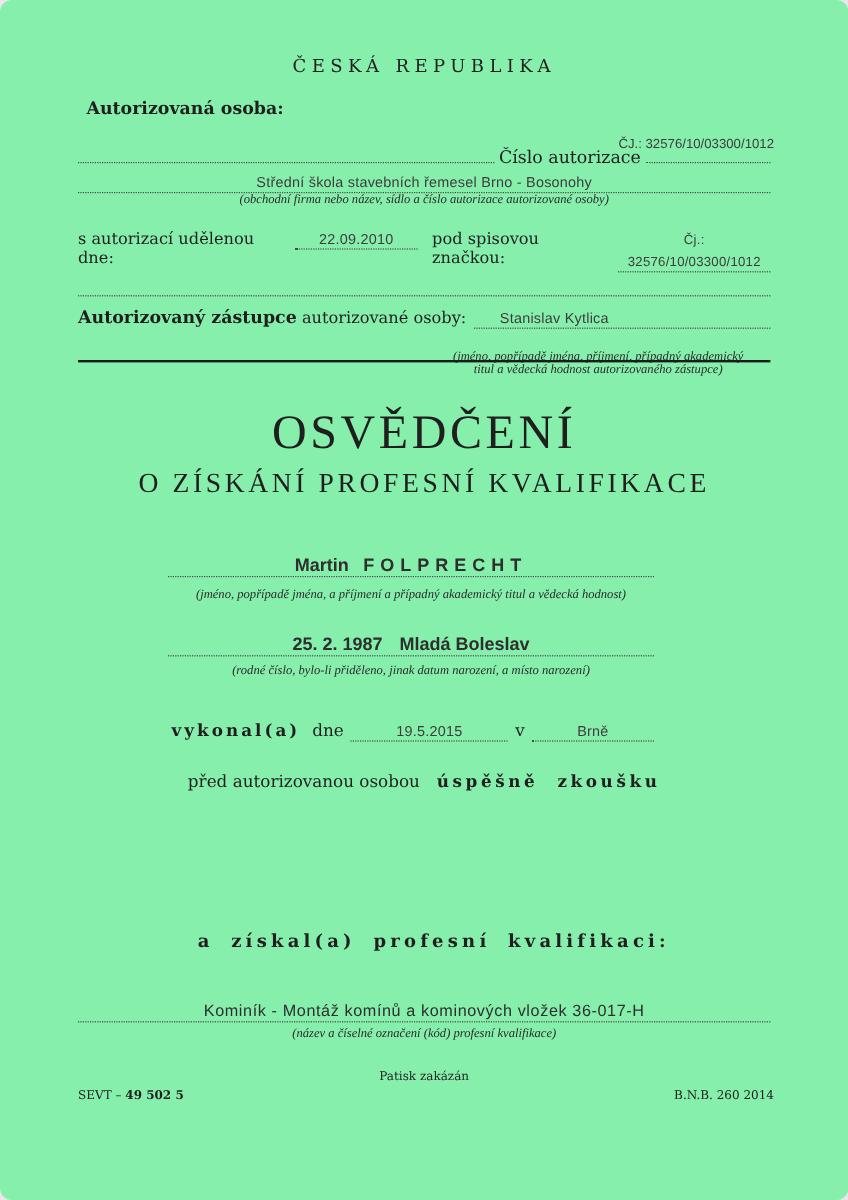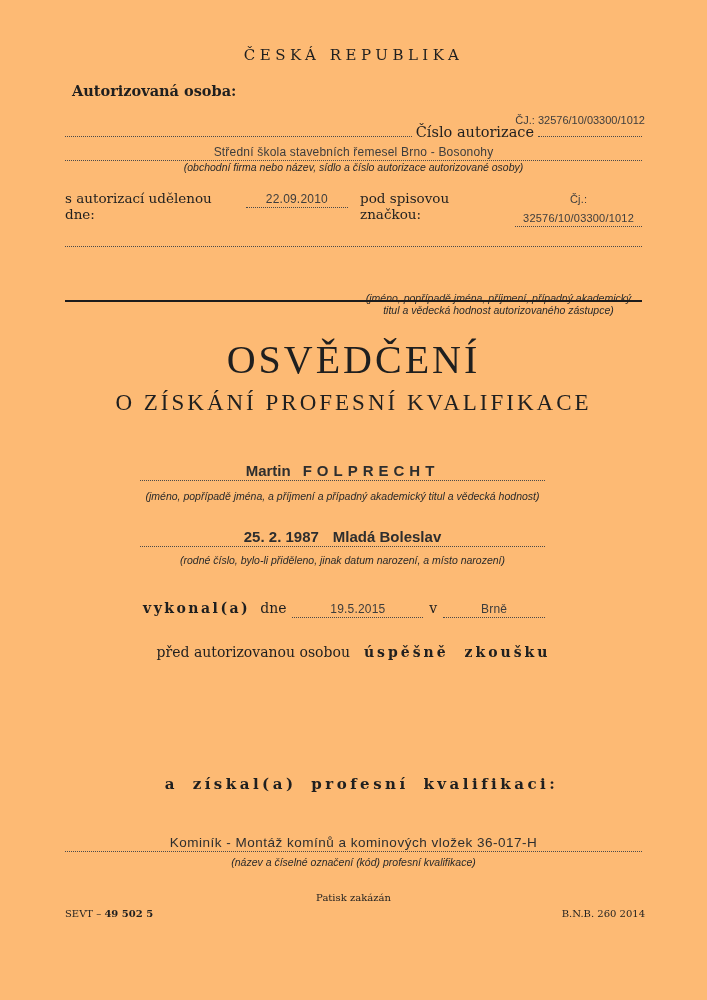--- a/index.html
+++ b/index.html
@@ -1,37 +1,38 @@
 <!DOCTYPE html>
 <html lang="cs"><head>
 <meta charset="utf-8">
 <style>
   html,body{margin:0;padding:0;background:#e8e8e8;}
   .page{
     position:relative;
     width:707px;height:1000px;
     margin:0 auto;
-    background:#fdba74;
+    background:#86efac;
     font-family:"DejaVu Serif","Liberation Serif",serif;
     color:#1f1f1f;
     overflow:hidden;
+    border-radius:10px;
   }
   .abs{position:absolute;}
   .center{text-align:center;left:0;right:0;}
 
   
   .label{font-size:13.5px;color:#1f1f1f;}
   .bold{font-weight:bold;}
   .sansval{
     font-family:"Liberation Sans","DejaVu Sans",sans-serif;
     font-size:12px;color:#3d3d3d;letter-spacing:.2px;
   }
   .caption{
     font-style:italic;font-size:10.5px;color:#2a2a2a;
-    font-family:Liberation Sans, sans-serif;
+    font-family:Liberation Serif, serif;
   }
   .flexrow{display:flex;align-items:baseline;}
   .dots{border-bottom:1.5px dotted #4a4a4a;height:1px;}
   .grow{flex:1 1 auto;}
   .fill{
     display:inline-block;border-bottom:1.5px dotted #4a4a4a;
     text-align:center;vertical-align:baseline;
   }
   .fill-block{border-bottom:1.5px dotted #4a4a4a;text-align:center;}
 
@@ -76,20 +77,25 @@
   <div class="abs flexrow" style="left:65px;right:65px;top:188px;">
     <span class="label" style="margin-right:6px;">s autorizací udělenou dne:</span>
     <span class="fill" style="width:106px;"><span class="sansval">22.09.2010</span></span>
     <span class="label" style="margin:0 6px 0 12px;">pod spisovou značkou:</span>
     <span class="fill grow"><span class="sansval" style="font-size:11px;">Čj.: 32576/10/03300/1012</span></span>
   </div>
 
 
   <div class="abs dots" style="left:65px;right:65px;top:245px;"></div>
 
+  <div class="abs flexrow" style="left:65px;right:65px;top:254px;">
+    <span class="label bold" style="font-size:14.5px;">Autorizovaný zástupce</span>
+    <span class="label" style="white-space:pre;margin-right:6px;"> autorizované osoby:</span>
+    <span class="fill grow" style="text-align:left;padding-left:22px;"><span class="sansval">Stanislav Kytlica</span></span>
+  </div>
   <div class="abs" style="left:355px;right:65px;top:292px;text-align:center;">
     <div class="caption">(jméno, popřípadě jména, příjmení, případný akademický</div>
     <div class="caption">titul a vědecká hodnost autorizovaného zástupce)</div>
   </div>
 
   <div class="abs solid" style="left:65px;right:65px;top:299px;"></div>
 
   <div class="abs center title-main" style="top:336px;">OSVĚDČENÍ</div>
   <div class="abs center title-sub" style="top:390px;">O ZÍSKÁNÍ PROFESNÍ KVALIFIKACE</div>
 

